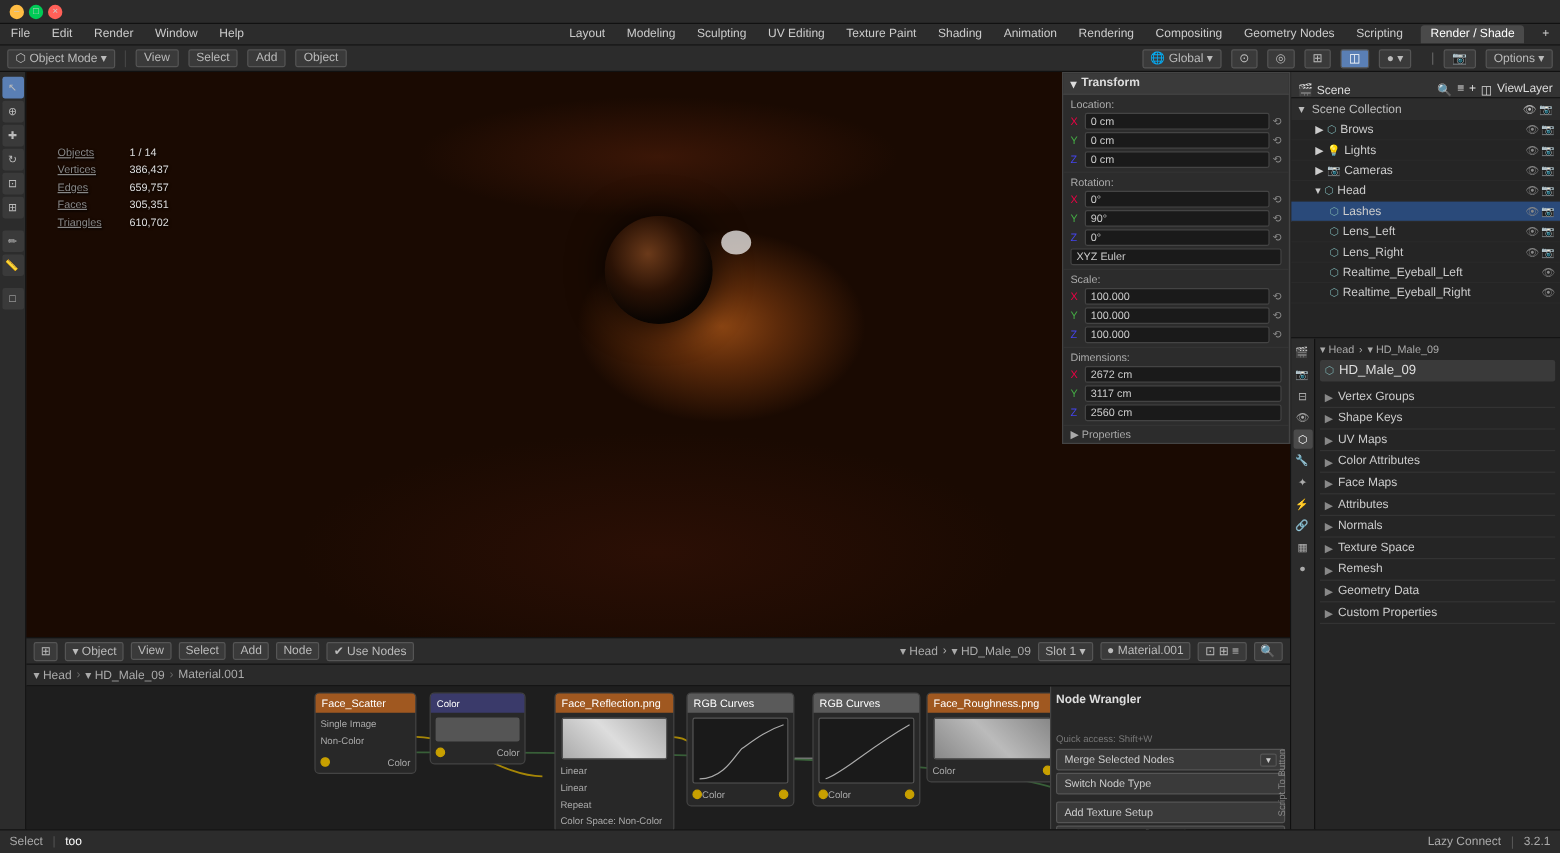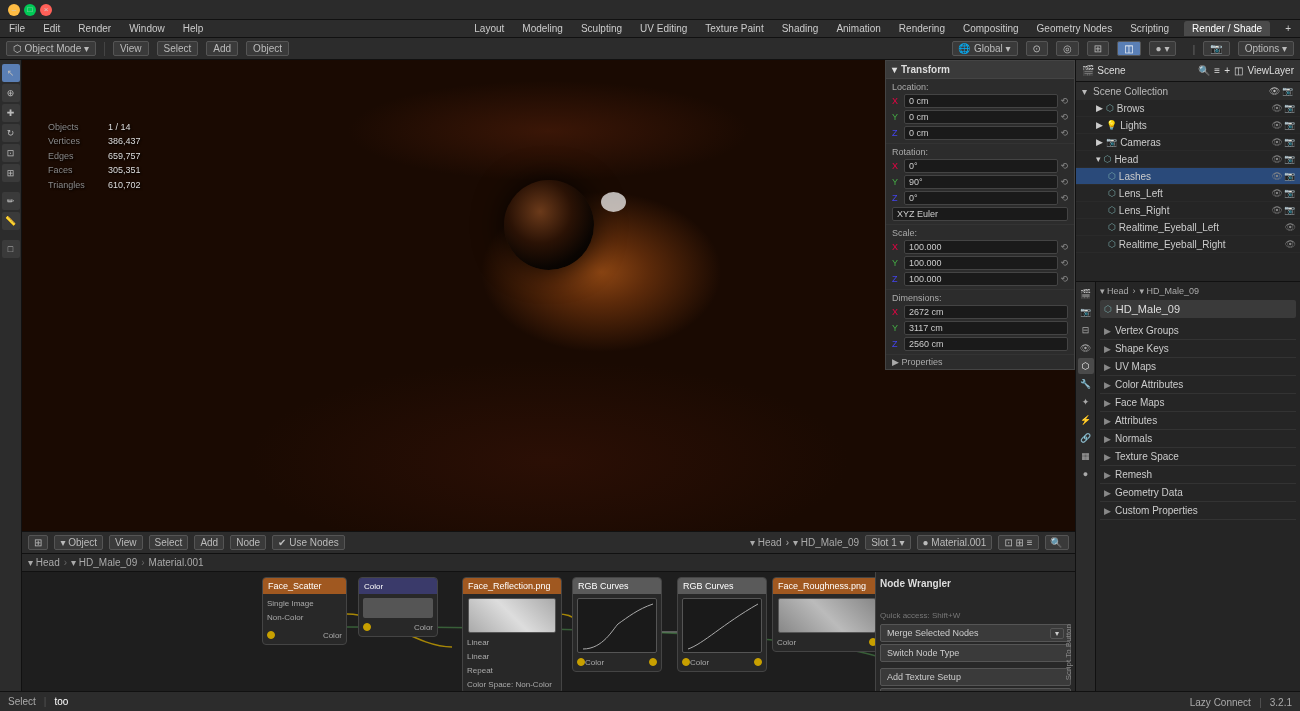--- a/index.html
+++ b/index.html
@@ -193,21 +193,21 @@
       display: flex;
       flex-direction: column;
       border-left: 1px solid #111;
     }
 
     
     .panel-header {
       height: 22px;
       background: #333;
       display: flex;
-      align-items: center;
+      align-items: flex-end;
       padding: 0 6px;
       font-size: 10px;
       color: #ddd;
       justify-content: space-between;
       border-bottom: 1px solid #111;
     }
 
     
     #outliner {
       height: 200px;
@@ -369,21 +369,21 @@
       padding: 0 6px;
       gap: 4px;
       border-bottom: 1px solid #111;
     }
     .breadcrumb-item { font-size: 10px; color: #aaa; cursor: pointer; }
     .breadcrumb-sep { font-size: 10px; color: #666; }
     .stats-row {
       display: flex;
       gap: 8px;
     }
-    .stats-label { color: #888; width: 52px; }
+    .stats-label { color: #888; width: 52px; text-decoration: underline; }
     .stats-val { color: #ddd; }
 
     .camera-info { font-size: 10px; color: #fff; line-height: 1.6; }
 
     
     .gizmo-area {
       position: absolute;
       top: 8px;
       right: 8px;
       display: flex;
@@ -916,21 +916,21 @@
   </div>
 
 </div>
 
 <div id="status-bar">
   <div style="display:flex;align-items:center;gap:8px">
     <span class="status-text">Select</span>
     <span style="color:#555;font-size:10px">|</span>
     <span class="status-text" style="color:#fff">too</span>
   </div>
-  <div style="display:flex;align-items:flex-end;gap:8px">
+  <div style="display:flex;align-items:center;gap:8px">
     <span class="status-text">Lazy Connect</span>
     <span style="color:#555">|</span>
     <span class="status-text">3.2.1</span>
   </div>
 </div>
 
 <div style="position:fixed;right:225px;top:60px;width:190px;background:#2c2c2c;border:1px solid #444;z-index:20;font-size:9px;color:#ccc;">
   <div style="height:18px;background:#3a3a3a;display:flex;align-items:center;padding:0 6px;font-size:10px;font-weight:bold;color:#ddd;border-bottom:1px solid #444;">
     <span>▾</span>
     <span style="margin-left:4px">Transform</span>

